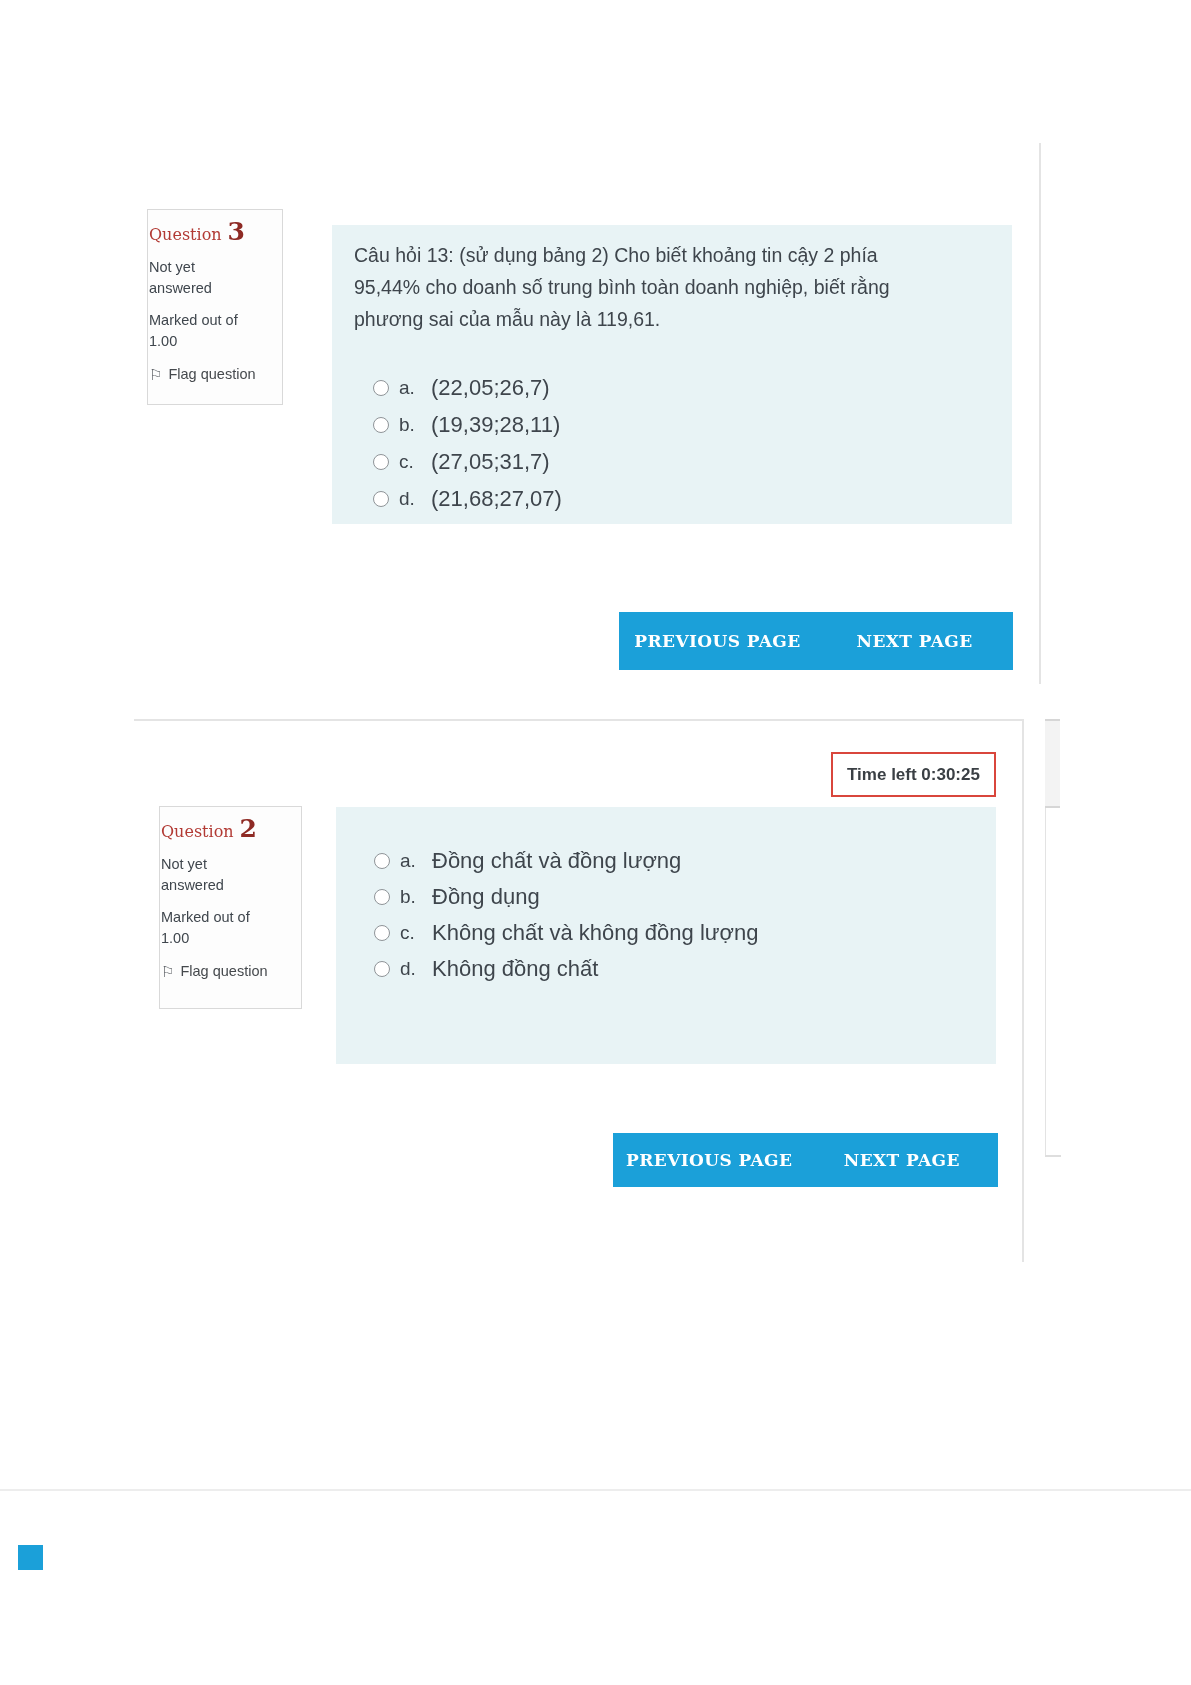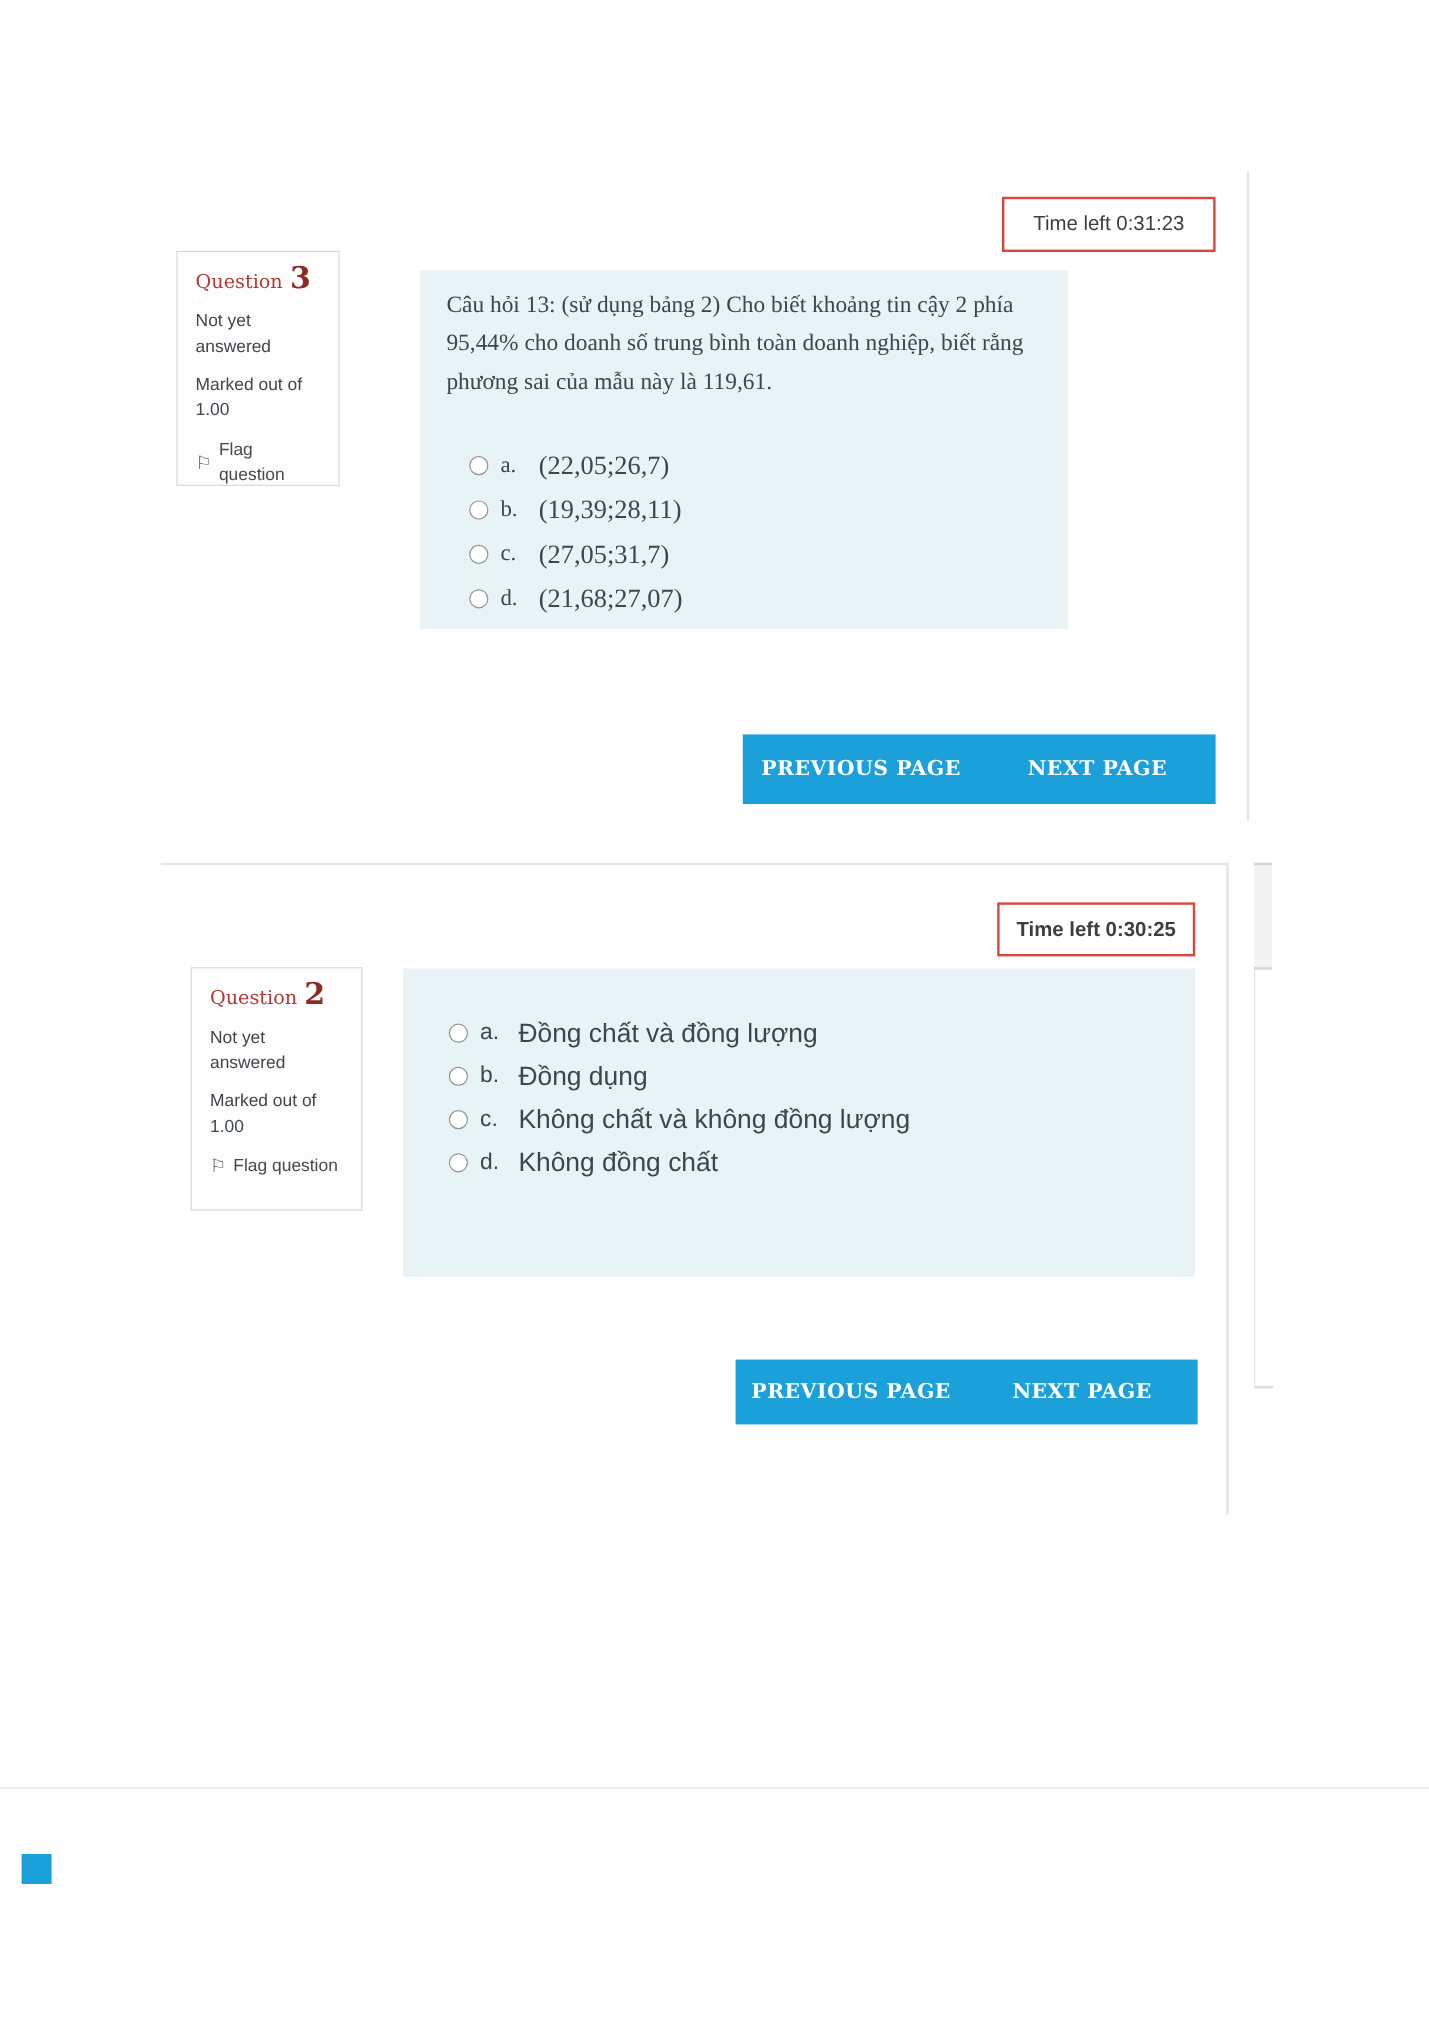--- a/index.html
+++ b/index.html
@@ -17,21 +17,21 @@
   
   .timer {
     border:2px solid #d9463c; background:#ffffff;
     display:flex; align-items:center; justify-content:center;
     font-size:17px; color:#3a3f44; white-space:nowrap;
   }
 
   
   .qinfo {
     background:#fdfdfd; border:1px solid #d9d9d9;
-    padding:11px 15px; font-size:14.5px; line-height:21px; color:#3f464d;
+    padding:11px 1px; font-size:14.5px; line-height:21px; color:#3f464d;
   }
   .qlabel { white-space:nowrap; }
   .qword {
     font-family:"DejaVu Serif", serif; color:#b23a34; font-size:16px;
   }
   .qnum {
     font-family:"DejaVu Serif", serif; color:#8e2a24; font-size:25px;
     font-weight:bold; margin-left:6px;
   }
   .qstatus, .qmark { margin-top:11px; white-space:pre-line; }
@@ -70,39 +70,36 @@
 
   .corner-square { background:#1ba0d9; }
 </style>
 </head>
 <body>
 
 <div id="page">
 
   <div class="abs vline" style="left:1039px; top:143px; width:2px; height:541px;"></div>
 
-  <div class="abs timer" style="left:835px; top:164px; width:178px; height:46px;">
-    <span>Time left 0:31:23</span>
-  </div>
 
   <aside class="abs qinfo" style="left:147px; top:209px; width:136px; height:196px;">
     <div class="qlabel">
       <span class="qword">Question</span><span class="qnum">3</span>
     </div>
     <div class="qstatus">Not yet
 answered</div>
     <div class="qmark">Marked out of
 1.00</div>
     <div class="qflag">
       <span class="flagicon">⚐</span>
       <span>Flag question</span>
     </div>
   </aside>
 
-  <div class="abs qarea" style="left:350px; top:225px; width:540px; height:299px;font-family:Liberation Serif, serif;">
+  <div class="abs qarea" style="left:332px; top:225px; width:680px; height:299px;">
     <p class="qtext" style="margin:14px 30px 0 22px;">Câu hỏi 13: (sử dụng bảng 2) Cho biết khoảng tin cậy 2 phía
 95,44% cho doanh số trung bình toàn doanh nghiệp, biết rằng
 phương sai của mẫu này là 119,61.</p>
     <div class="opts" style="margin:34px 0 0 41px;">
       <label class="opt" style="height:37px;">
         <span class="radio"></span>
         <span class="letter">a.</span>
         <span class="optval">(22,05;26,7)</span>
       </label>
       <label class="opt" style="height:37px;">

